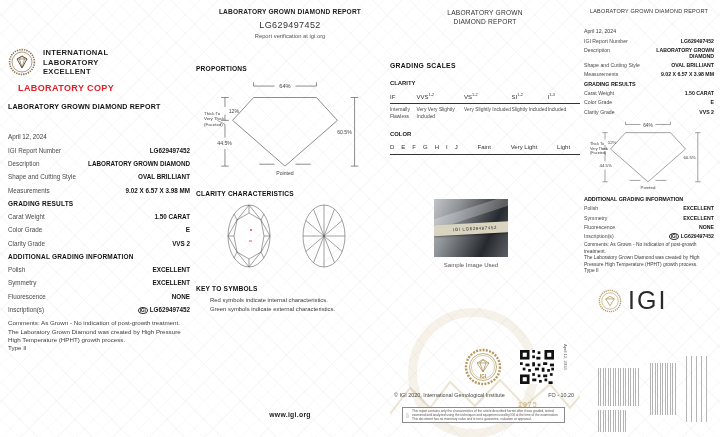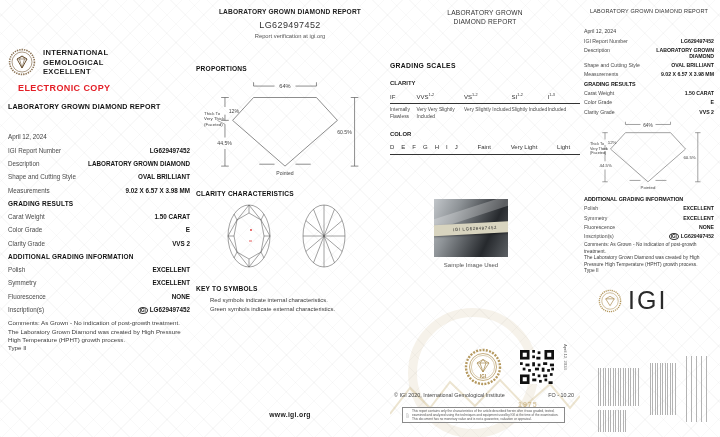--- a/index.html
+++ b/index.html
@@ -96,25 +96,25 @@
   <div class="panel p-left">
     <div class="brandrow">
       <svg width="28" height="28" viewBox="0 0 28 28">
         <circle cx="14" cy="14" r="12.4" fill="none" stroke="#8b7355" stroke-width="1.6" stroke-dasharray="1.4 1"></circle>
         <circle cx="14" cy="14" r="10" fill="none" stroke="#8b7355" stroke-width=".7"></circle>
         <path d="M9 11 L14 8 L19 11 L14 20 Z" fill="none" stroke="#6b5233" stroke-width="1"></path>
         <path d="M9 11 L19 11 M11.5 11 L14 8 M16.5 11 L14 8 M11.5 11 L14 20 M16.5 11 L14 20" fill="none" stroke="#6b5233" stroke-width=".6"></path>
       </svg>
       <div class="brandname">
         <div>INTERNATIONAL</div>
-        <div>GEMOLOGICAL</div>
+        <div>LABORATORY</div>
         <div>EXCELLENT</div>
       </div>
     </div>
-    <div class="ecopy">ELECTRONIC COPY</div>
+    <div class="ecopy">LABORATORY COPY</div>
     <div class="lrtitle">LABORATORY GROWN DIAMOND REPORT</div>
     <div class="datetxt">April 12, 2024</div>
 
     <div class="row">
       <span class="lbl">IGI Report Number</span>
       <span class="val">LG629497452</span>
     </div>
     <div class="row">
       <span class="lbl">Description</span>
       <span class="val">LABORATORY GROWN DIAMOND</span>

